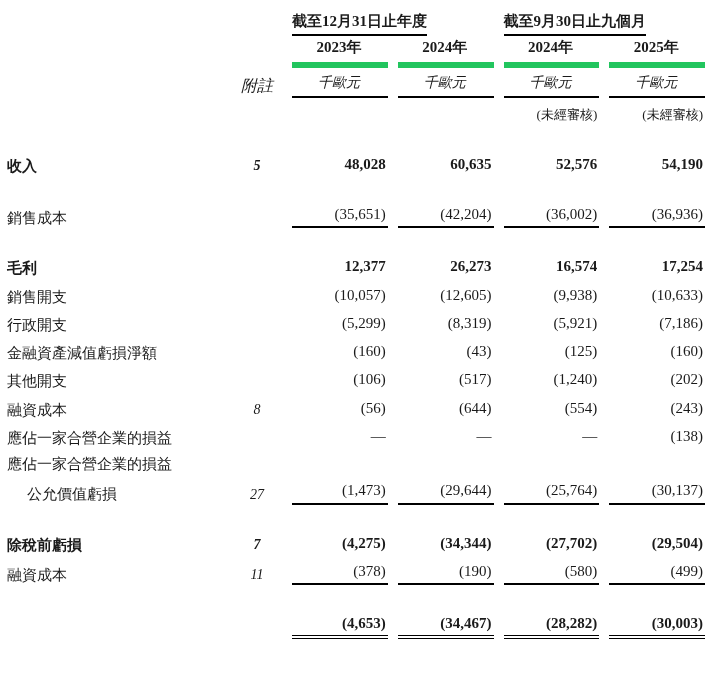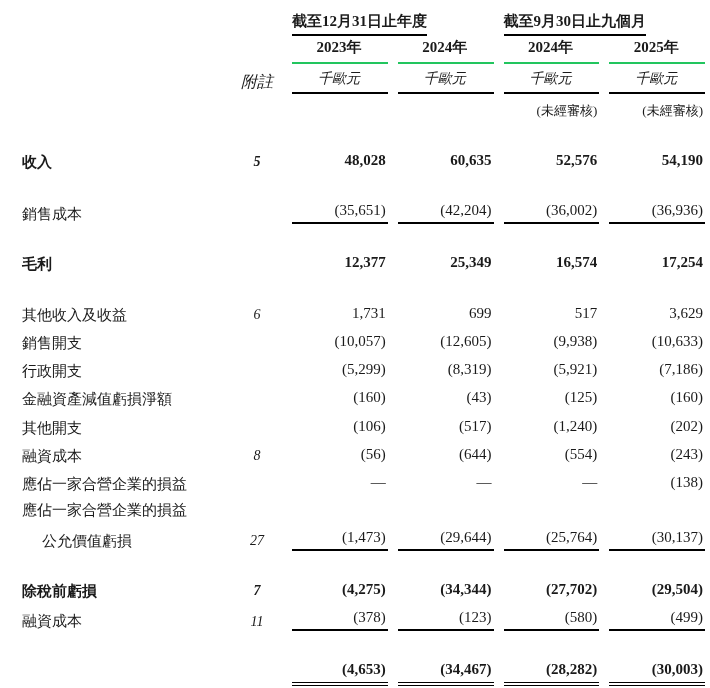--- a/index.html
+++ b/index.html
@@ -15,28 +15,28 @@
   col.c-note{width:50px;}
   col.c-val{width:auto;}
   td{vertical-align:bottom;padding:3px 0;}
 
   
   .cell{display:block;margin-left:10px;text-align:right;padding:0 2px 2px 0;}
 
   
   .grp{margin-left:10px;text-align:center;font-weight:bold;
        border-bottom:2px solid #000;padding-bottom:5px;}
-  tr.hd-yr .cell{text-align:center;font-weight:bold;border-bottom:2px solid #22c55e;padding-bottom:4px;}
+  tr.hd-yr .cell{text-align:center;font-weight:bold;border-bottom:6px solid #22c55e;padding-bottom:4px;}
   tr.hd-unit .cell{text-align:center;font-style:italic;font-size:14px;
        border-bottom:2px solid #000;padding-bottom:4px;}
   .notehdr{display:block;text-align:center;font-style:italic;font-size:16px;padding-bottom:2px;}
   tr.hd-unaud .cell{font-size:13px;padding-top:2px;border:none;}
 
   
-  .lbl-in{display:block;text-align:left;margin-left:15px;}
+  .lbl-in{display:block;text-align:left;}
   .nt{display:block;text-align:center;font-style:italic;font-size:14px;}
   tr.bold{font-weight:bold;}
   tr.gap td{padding-top:25px;}
   tr.rule .cell{border-bottom:2px solid #000;}
   tr.rule2 .cell{border-bottom:4px double #000;}
   tr.indent .lbl-in{padding-left:20px;}
 </style>
 </head>
 <body>
 
@@ -157,49 +157,29 @@
           <td>
             <span class="lbl-in">毛利</span>
           </td>
           <td>
             <span class="nt"></span>
           </td>
           <td>
             <span class="cell">12,377</span>
           </td>
           <td>
-            <span class="cell">25,349</span>
+            <span class="cell">26,273</span>
           </td>
           <td>
             <span class="cell">16,574</span>
           </td>
           <td>
             <span class="cell">17,254</span>
           </td>
         </tr>
-        <tr class="gap">
-          <td>
-            <span class="lbl-in">其他收入及收益</span>
-          </td>
-          <td>
-            <span class="nt">6</span>
-          </td>
-          <td>
-            <span class="cell">1,731</span>
-          </td>
-          <td>
-            <span class="cell">699</span>
-          </td>
-          <td>
-            <span class="cell">517</span>
-          </td>
-          <td>
-            <span class="cell">3,629</span>
-          </td>
-        </tr>
         <tr>
           <td>
             <span class="lbl-in">銷售開支</span>
           </td>
           <td>
             <span class="nt"></span>
           </td>
           <td>
             <span class="cell">(10,057)</span>
           </td>
@@ -377,21 +357,21 @@
           <td>
             <span class="lbl-in">融資成本</span>
           </td>
           <td>
             <span class="nt">11</span>
           </td>
           <td>
             <span class="cell">(378)</span>
           </td>
           <td>
-            <span class="cell">(123)</span>
+            <span class="cell">(190)</span>
           </td>
           <td>
             <span class="cell">(580)</span>
           </td>
           <td>
             <span class="cell">(499)</span>
           </td>
         </tr>
         <tr class="bold gap rule2">
           <td></td>

